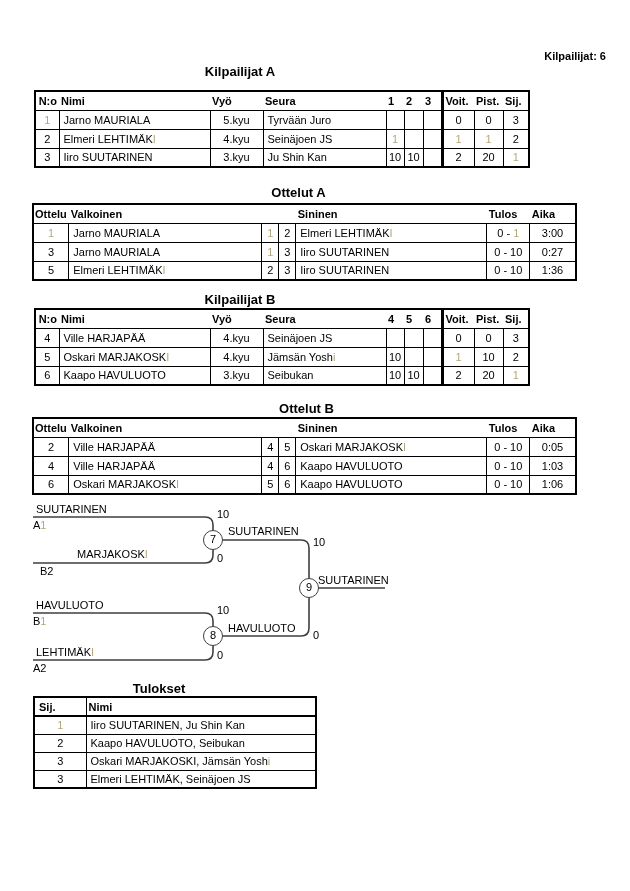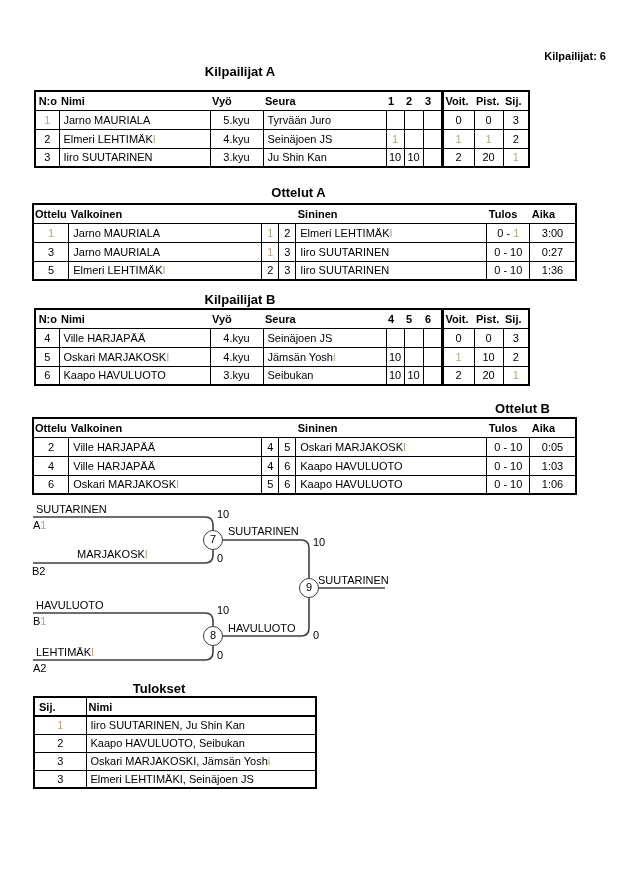--- a/index.html
+++ b/index.html
@@ -10,21 +10,21 @@
   }
   .title {
     position:absolute; top:26px; left:0; width:630px; text-align:center;
     font-size:20px; font-weight:bold; white-space:pre; letter-spacing:0.2px;
   }
   .competitors { position:absolute; top:50px; right:24px; font-size:11px; font-weight:bold; }
   .sec-heading { position:absolute; font-size:13px; font-weight:bold; text-align:center; white-space:nowrap; }
   #h-ka { top:64px;  left:34px; width:412px; }
   #h-oa { top:185px; left:32px; width:533px; }
   #h-kb { top:292px; left:34px; width:412px; }
-  #h-ob { top:401px; left:17px; width:533px;text-align:right; }
+  #h-ob { top:401px; left:40px; width:533px; }
   #h-tu { top:681px; left:33px; width:252px; }
 
   table { position:absolute; border-collapse:collapse; table-layout:fixed; font-size:11px; border:2px solid #000; background:#fff; }
   #t-ka { top:90px;  left:34px; }
   #t-oa { top:203px; left:32px; }
   #t-kb { top:308px; left:34px; }
   #t-ob { top:417px; left:32px; }
   #t-tu { top:696px; left:33px; }
   th, td { height:19px; padding:0 2px; overflow:hidden; white-space:nowrap; font-weight:normal; }
   td { border:1px solid #000; }
@@ -302,21 +302,21 @@
         <path d="M33 613 H205 Q213 613 213 621 V652 Q213 660 205 660 H33"></path>
         <path d="M213 540 H301 Q309 540 309 548 V588"></path>
         <path d="M213 636 H301 Q309 636 309 628 V588"></path>
         <path d="M309 588 H385"></path>
       </g>
     </svg>
     <div class="btxt" style="left:36px;  top:503px;"><span>SUUTARINEN</span></div>
     <div class="btxt" style="left:33px;  top:519px;"><span>A</span><span class="faint">1</span></div>
     <div class="btxt" style="left:217px; top:508px;"><span>10</span></div>
     <div class="btxt" style="left:36px;  top:548px;margin-left:41px;"><span>MARJAKOSK</span><span class="faint">I</span></div>
-    <div class="btxt" style="left:32px;  top:565px;"><span>B2</span></div>
+    <div class="btxt" style="left:40px;  top:565px;"><span>B2</span></div>
     <div class="btxt" style="left:217px; top:552px;"><span>0</span></div>
     <div class="btxt" style="left:36px;  top:599px;"><span>HAVULUOTO</span></div>
     <div class="btxt" style="left:33px;  top:615px;"><span>B</span><span class="faint">1</span></div>
     <div class="btxt" style="left:217px; top:604px;"><span>10</span></div>
     <div class="btxt" style="left:36px;  top:646px;"><span>LEHTIMÄK</span><span class="faint">I</span></div>
     <div class="btxt" style="left:33px;  top:662px;"><span>A2</span></div>
     <div class="btxt" style="left:217px; top:649px;"><span>0</span></div>
     <div class="btxt" style="left:228px; top:525px;"><span>SUUTARINEN</span></div>
     <div class="btxt" style="left:313px; top:536px;"><span>10</span></div>
     <div class="btxt" style="left:228px; top:622px;"><span>HAVULUOTO</span></div>
@@ -347,18 +347,18 @@
         <tr>
           <td class="c"><span>2</span></td>
           <td class="l"><span>Kaapo HAVULUOTO, Seibukan</span></td>
         </tr>
         <tr>
           <td class="c"><span>3</span></td>
           <td class="l"><span>Oskari MARJAKOSKI, Jämsän Yosh</span><span class="faint">i</span></td>
         </tr>
         <tr>
           <td class="c"><span>3</span></td>
-          <td class="l"><span>Elmeri LEHTIMÄKI, Seinäjoen JS</span></td>
+          <td class="l"><span>Elmeri LEHTIMÄK, Seinäjoen JS</span></td>
         </tr>
       </tbody>
   </table>
 
 </div>
 
 </body></html>

